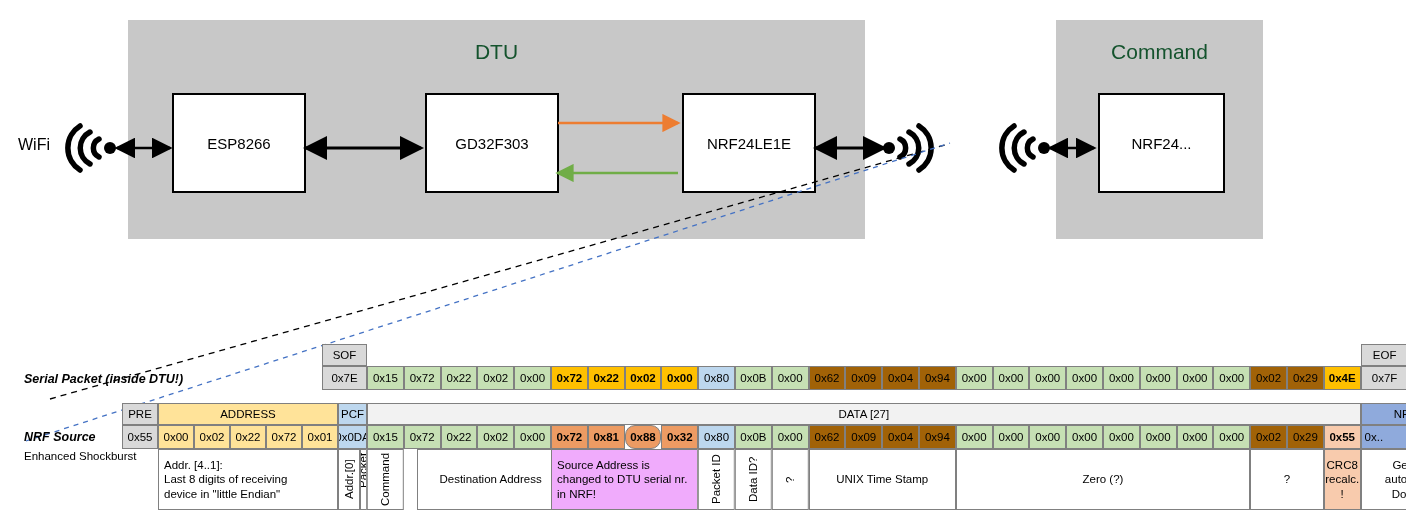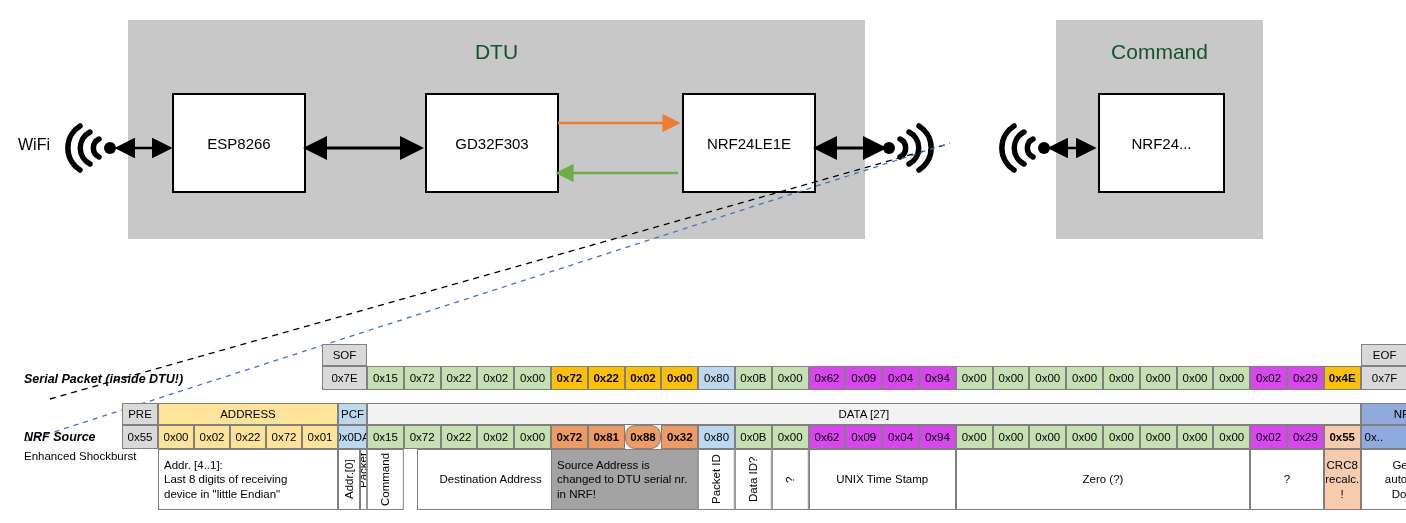--- a/index.html
+++ b/index.html
@@ -23,21 +23,21 @@
   .rowlabel.bold-italic{font-weight:bold;font-style:italic;font-size:12.5px;}
 
   .cell{position:absolute;box-sizing:border-box;border:1px solid #808080;
         font-size:11.5px;display:flex;align-items:center;
         justify-content:center;overflow:hidden;white-space:nowrap;}
   .cell.lbl{justify-content:flex-start;padding-left:3px;}
   .cell.b{font-weight:bold;}
 
   
   .c-grey  {background:#d9d9d9;}
-  .c-grey2 {background:#d946ef;}
+  .c-grey2 {background:#a16207;}
   .c-green {background:#c6e0b4;}
   .c-yellowd{background:#ffc000;}
   .c-yellow{background:#ffe399;}
   .c-blue  {background:#bdd7ee;}
   .c-blue2 {background:#8faadc;}
   .c-orange{background:#f8cbad;}
   .c-orange2{background:#ed9b63;}
   .c-pale  {background:#f2f2f2;}
 
   
@@ -46,21 +46,21 @@
        display:flex;align-items:center;justify-content:center;
        text-align:center;overflow:hidden;padding:0 2px;}
   .ann.left{justify-content:flex-start;text-align:left;padding-left:5px;}
   .ann.rot{writing-mode:vertical-rl;transform:rotate(180deg);
            align-items:center;justify-content:center;padding:0;}
   .ann.rot2{padding:0;}
   .rot2-inner{writing-mode:vertical-rl;transform:rotate(180deg);
               display:flex;gap:1px;justify-content:center;
               align-items:center;width:100%;height:100%;}
   .rot2-inner span{writing-mode:vertical-rl;}
-  .ann.o{background:#a3a3a3;}
+  .ann.o{background:#f0abfc;}
   .ann.o2{background:#f8cbad;}
 </style>
 </head>
 <body>
 
 <div id="block-diagram">
 
   <div class="enclosure" style="left:128px;top:20px;width:737px;height:219px;">
     <div class="enclosure-title" style="top:20px;">DTU</div>
   </div>

